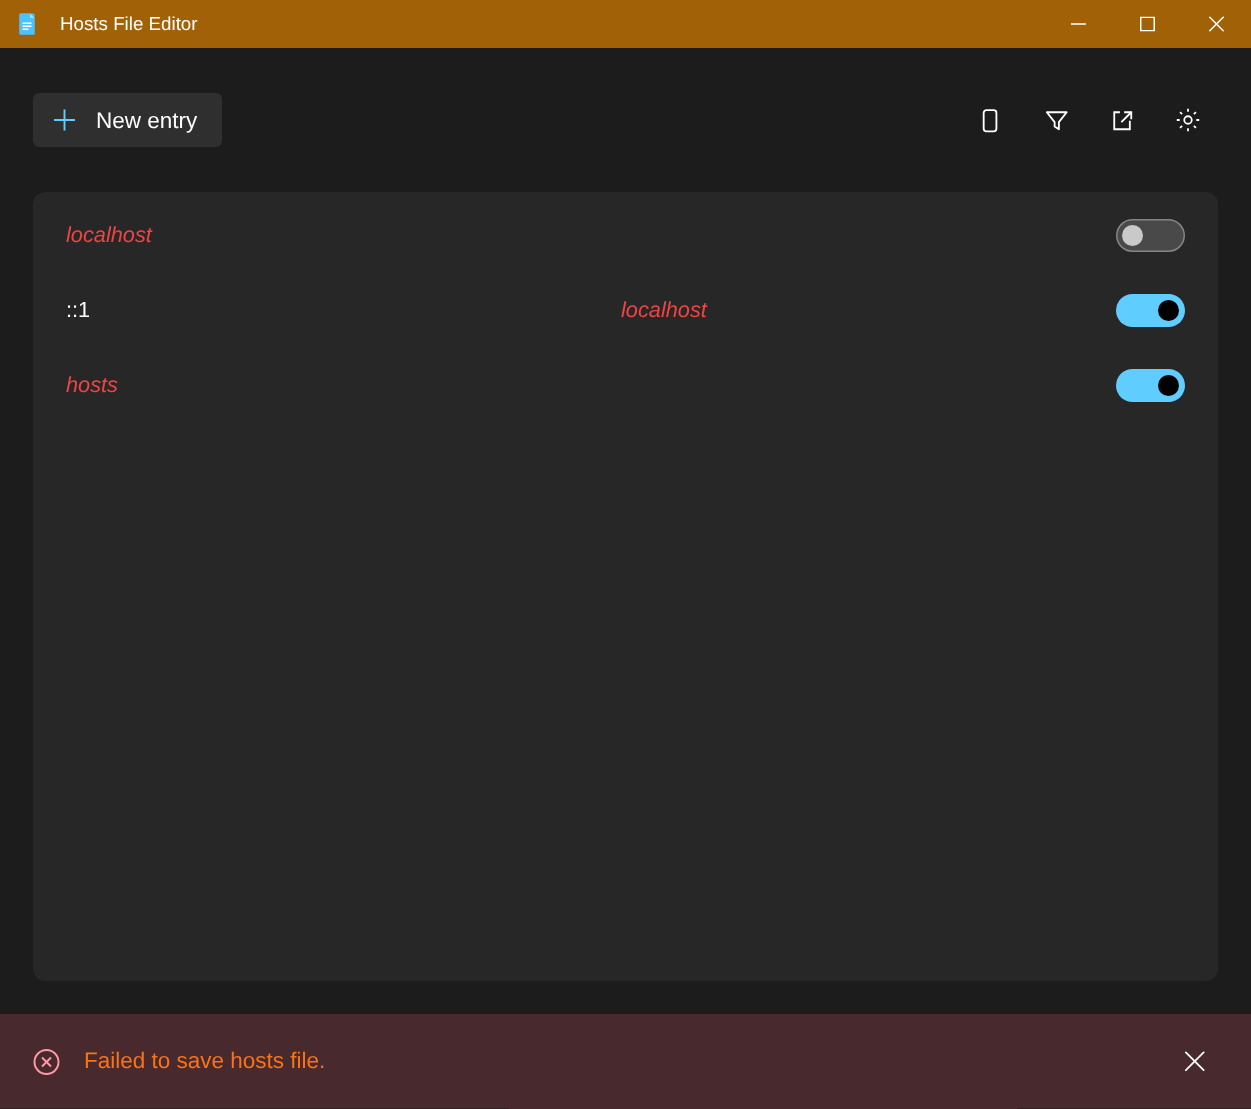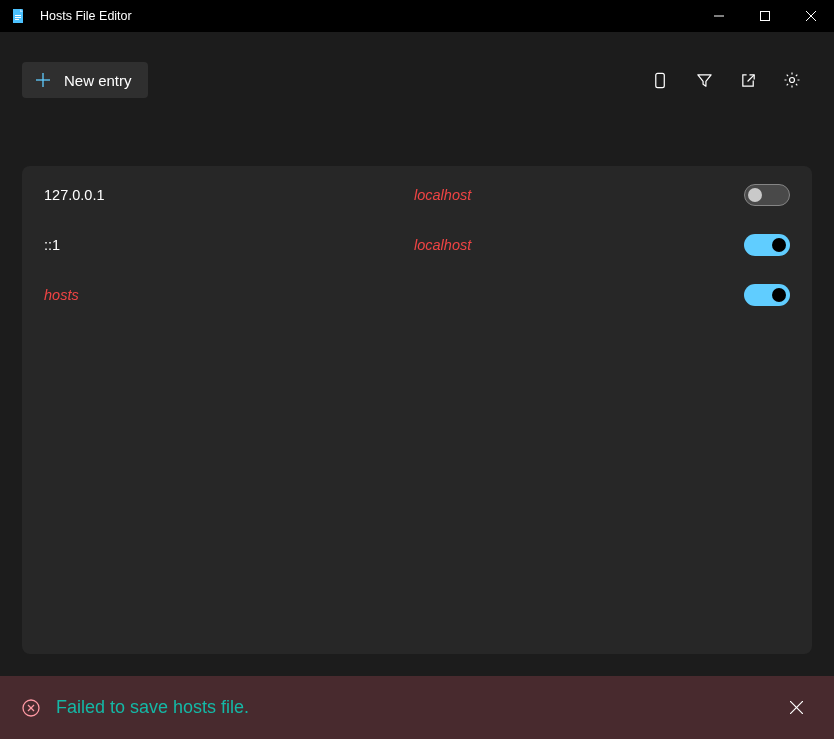--- a/index.html
+++ b/index.html
@@ -12,21 +12,21 @@
       height: 739px;
       background: #1c1c1c;
       font-family: "Segoe UI", -apple-system, sans-serif;
       color: #ffffff;
       overflow: hidden;
       display: flex;
       flex-direction: column;
     }
     .titlebar {
       height: 32px;
-      background: #000000;
+      background: #a16207;
       display: flex;
       align-items: center;
       padding: 0 0 0 10px;
     }
     .titlebar-icon {
       width: 16px;
       height: 16px;
       margin-right: 14px;
       display: flex;
       align-items: center;
@@ -48,21 +48,20 @@
       align-items: center;
       justify-content: center;
       cursor: pointer;
     }
     .content-area {
       flex: 1;
       background: #1c1c1c;
       display: flex;
       flex-direction: column;
       overflow: hidden;
-      gap: 38px;
     }
     .toolbar {
       height: 96px;
       display: flex;
       align-items: center;
       padding: 0 22px;
     }
     .new-entry-btn {
       background: #2f2f2f;
       border: none;
@@ -158,22 +157,22 @@
       align-items: center;
       padding: 0 22px;
     }
     .error-icon {
       margin-right: 16px;
       display: flex;
       align-items: center;
     }
     .error-text {
       flex: 1;
-      font-size: 18px;
-      color: #14b8a6;
+      font-size: 15px;
+      color: #f97316;
     }
     .error-close {
       cursor: pointer;
       display: flex;
       align-items: center;
       justify-content: center;
       width: 32px;
       height: 32px;
       border-radius: 4px;
     }
@@ -245,21 +244,20 @@
     <div class="toolbar-action">
       <svg width="18" height="18" viewBox="0 0 18 18" fill="none" stroke="#ffffff" stroke-width="1.2">
           <circle cx="9" cy="9" r="2.5"></circle>
           <path d="M9 1.5 L9 3.5 M9 14.5 L9 16.5 M16.5 9 L14.5 9 M3.5 9 L1.5 9 M14.3 3.7 L12.9 5.1 M5.1 12.9 L3.7 14.3 M14.3 14.3 L12.9 12.9 M5.1 5.1 L3.7 3.7"></path>
         </svg>
     </div>
   </div>
 
   <div class="entries-panel">
     <div class="entry-row">
-      <span class="entry-ip">127.0.0.1</span>
       <span class="entry-hostname">localhost</span>
       <div class="toggle off">
         <div class="toggle-knob"></div>
       </div>
     </div>
     <div class="entry-row">
       <span class="entry-ip">::1</span>
       <span class="entry-hostname">localhost</span>
       <div class="toggle on">
         <div class="toggle-knob"></div>

